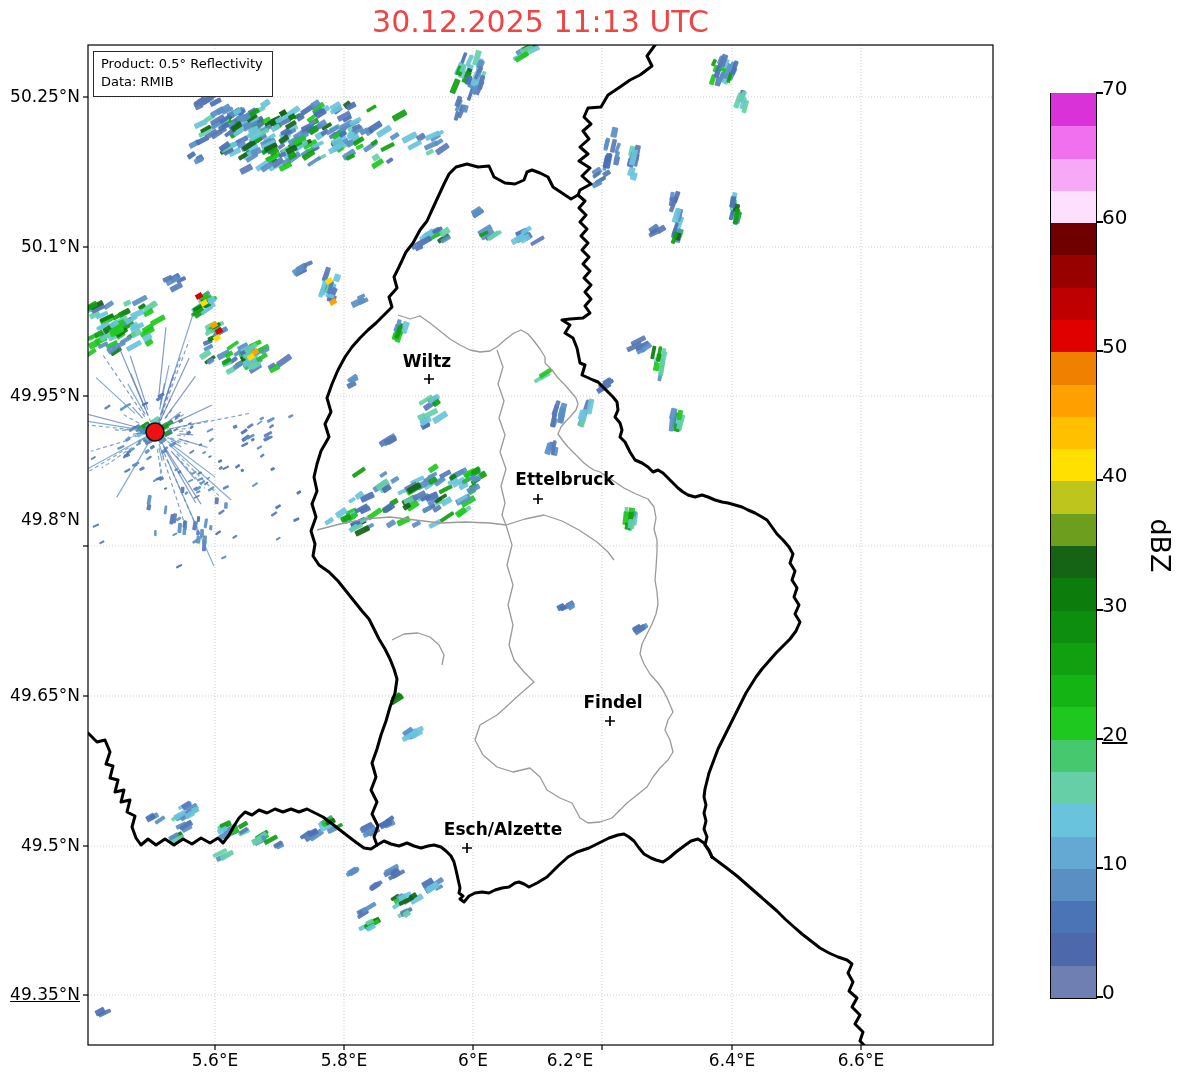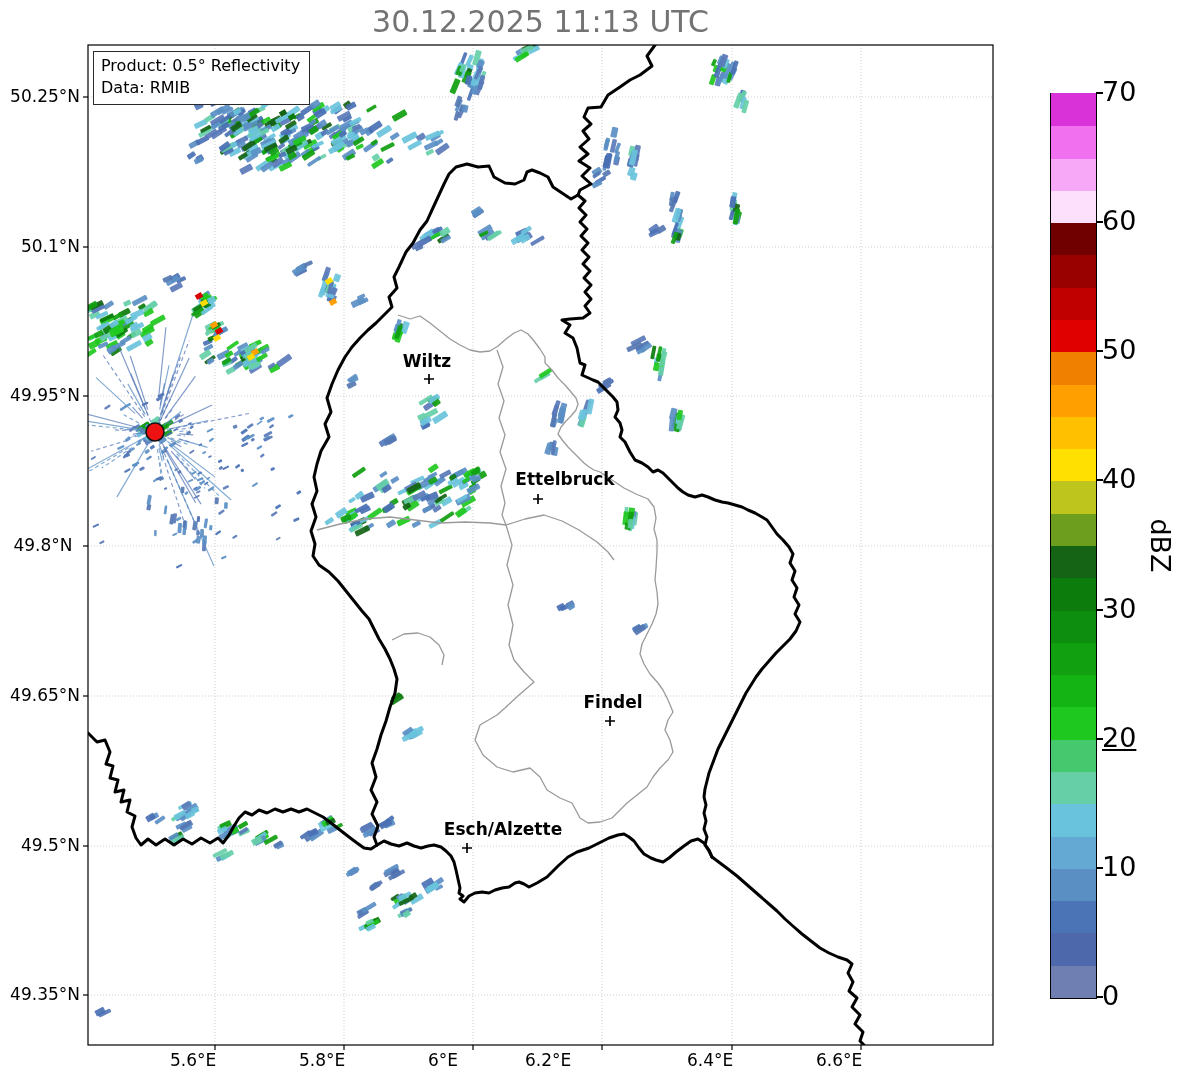--- a/index.html
+++ b/index.html
@@ -1,28 +1,28 @@
 <!DOCTYPE html>
 <html><head>
 <meta charset="utf-8">
 <style>
   html,body{margin:0;padding:0;background:#fff;}
   #app{position:relative;width:1184px;height:1081px;background:#fff;overflow:hidden;
        font-family:"DejaVu Sans","Liberation Sans",sans-serif;}
   #map-svg{position:absolute;left:0;top:0;}
   .page-title{position:absolute;left:88px;top:4px;width:905px;text-align:center;
-       font-size:30px;color:#737373;}
+       font-size:30px;color:#ef4444;}
   .product-box{position:absolute;left:93px;top:51px;background:#fff;border:1.2px solid #2a2a2a;
-       padding:3px 9px 5px 7px;font-size:16px;line-height:1.38;color:#000;z-index:6;}
+       padding:3px 9px 5px 7px;font-size:13px;line-height:1.38;color:#000;z-index:6;}
   .lat-label{position:absolute;left:6px;width:74px;text-align:right;font-size:17px;color:#000;}
-  .lon-label{position:absolute;width:90px;text-align:left;top:1050px;font-size:17px;color:#000;}
+  .lon-label{position:absolute;width:90px;text-align:center;top:1050px;font-size:17px;color:#000;}
   .cb-seg{position:absolute;left:0;width:100%;}
   #colorbar{position:absolute;left:1050px;top:93px;width:45px;height:904px;
        border:1px solid #000;box-sizing:content-box;}
-  .cb-tick{position:absolute;left:1102px;font-size:27px;color:#000;}
+  .cb-tick{position:absolute;left:1102px;font-size:20px;color:#000;}
   .cb-tickmark{position:absolute;left:1096px;width:7px;height:2px;background:#000;}
   .cb-label{position:absolute;left:1133px;top:530px;font-size:27px;color:#000;
        transform:rotate(90deg);transform-origin:center;}
 </style>
 </head>
 <body>
 
 <div id="app">
 
   <div class="page-title">30.12.2025 11:13 UTC</div>
@@ -1199,24 +1199,24 @@
 
   <div class="product-box">
     <div>Product: 0.5° Reflectivity</div>
     <div>Data: RMIB</div>
   </div>
 
   <div id="lat-labels">
       <div class="lat-label" style="top: 86px;">50.25°N</div>
       <div class="lat-label" style="top: 236px;">50.1°N</div>
       <div class="lat-label" style="top: 385px;">49.95°N</div>
-      <div class="lat-label" style="top: 535px; text-align: center;">49.8°N</div>
+      <div class="lat-label" style="top: 509px;">49.8°N</div>
       <div class="lat-label" style="top: 685px;">49.65°N</div>
       <div class="lat-label" style="top: 835px;">49.5°N</div>
-      <div class="lat-label" style="top: 984px;">49.35°N</div>
+      <div class="lat-label" style="top: 984px; text-decoration: underline;">49.35°N</div>
     </div>
   <div id="lon-labels">
       <div class="lon-label" style="left: 170px;">5.6°E</div>
       <div class="lon-label" style="left: 299px;">5.8°E</div>
       <div class="lon-label" style="left: 428px;">6°E</div>
       <div class="lon-label" style="left: 525px;">6.2°E</div>
       <div class="lon-label" style="left: 687px;">6.4°E</div>
       <div class="lon-label" style="left: 816px;">6.6°E</div>
     </div>
 

